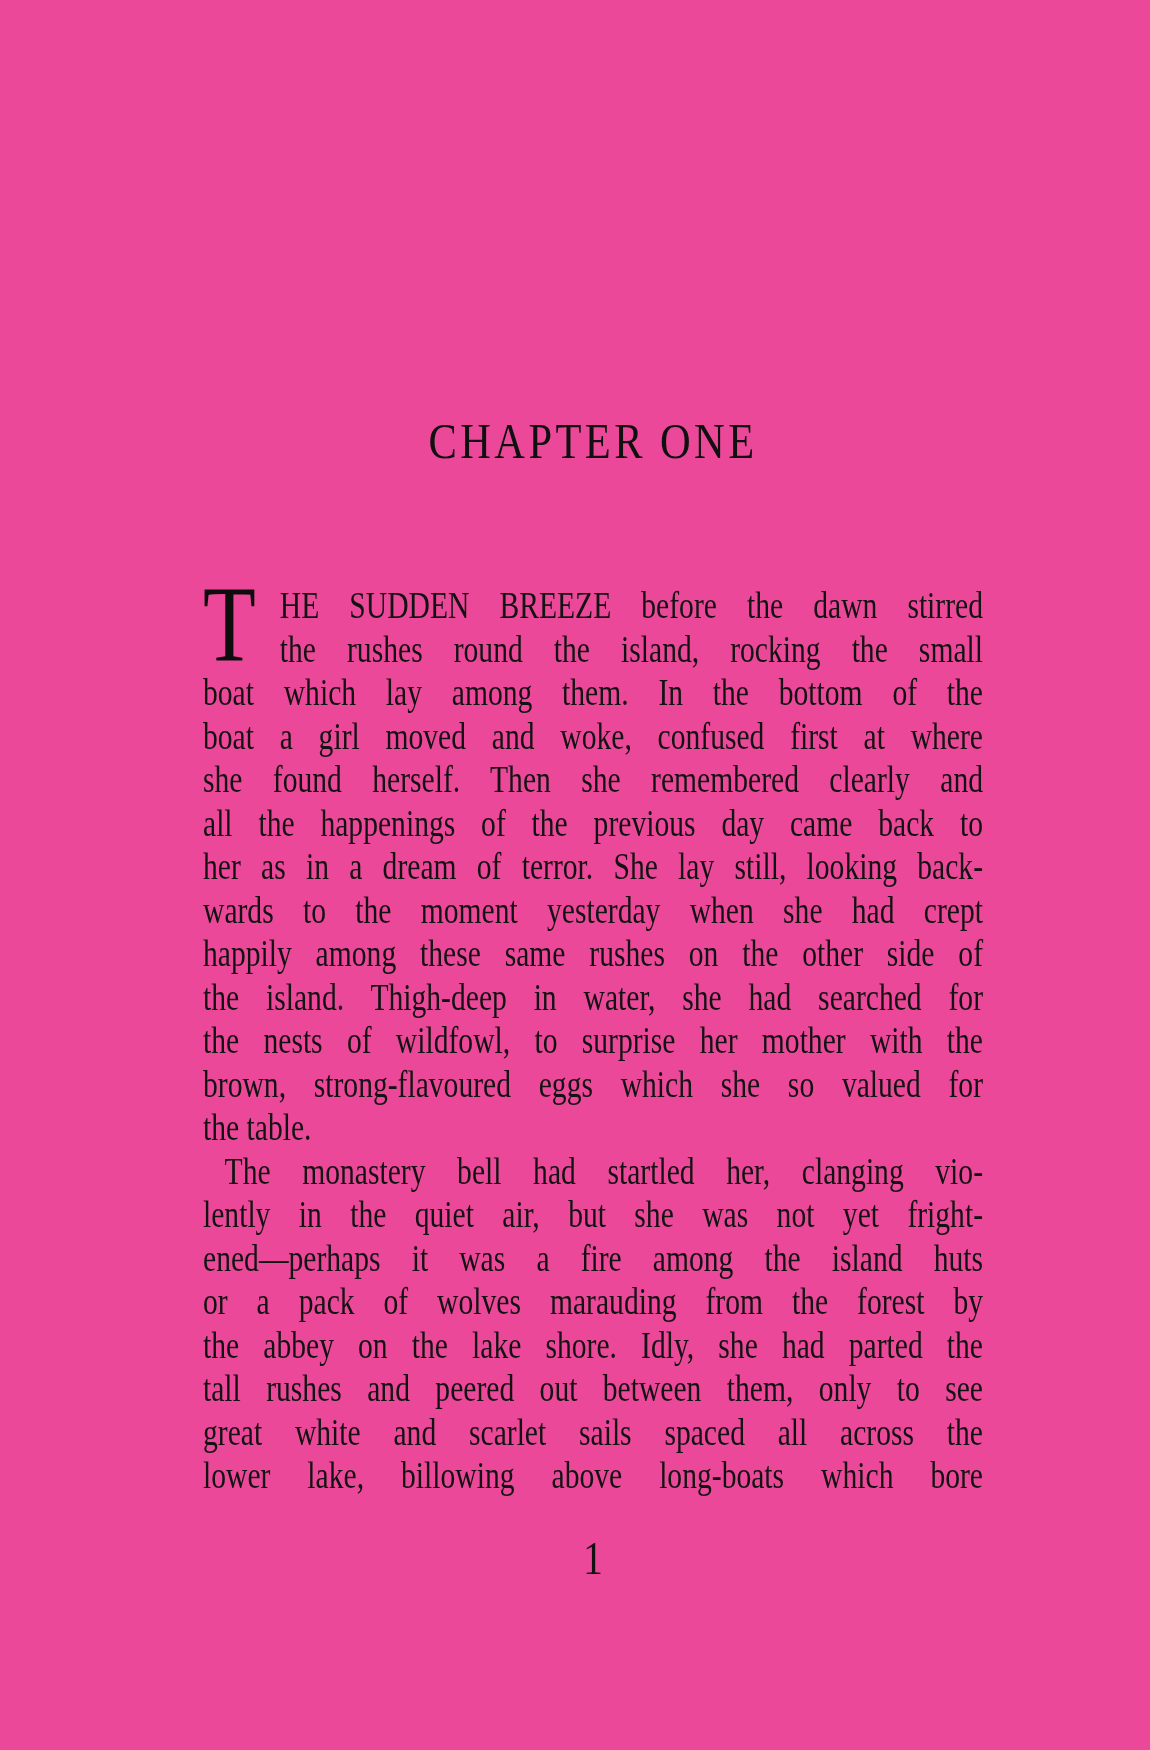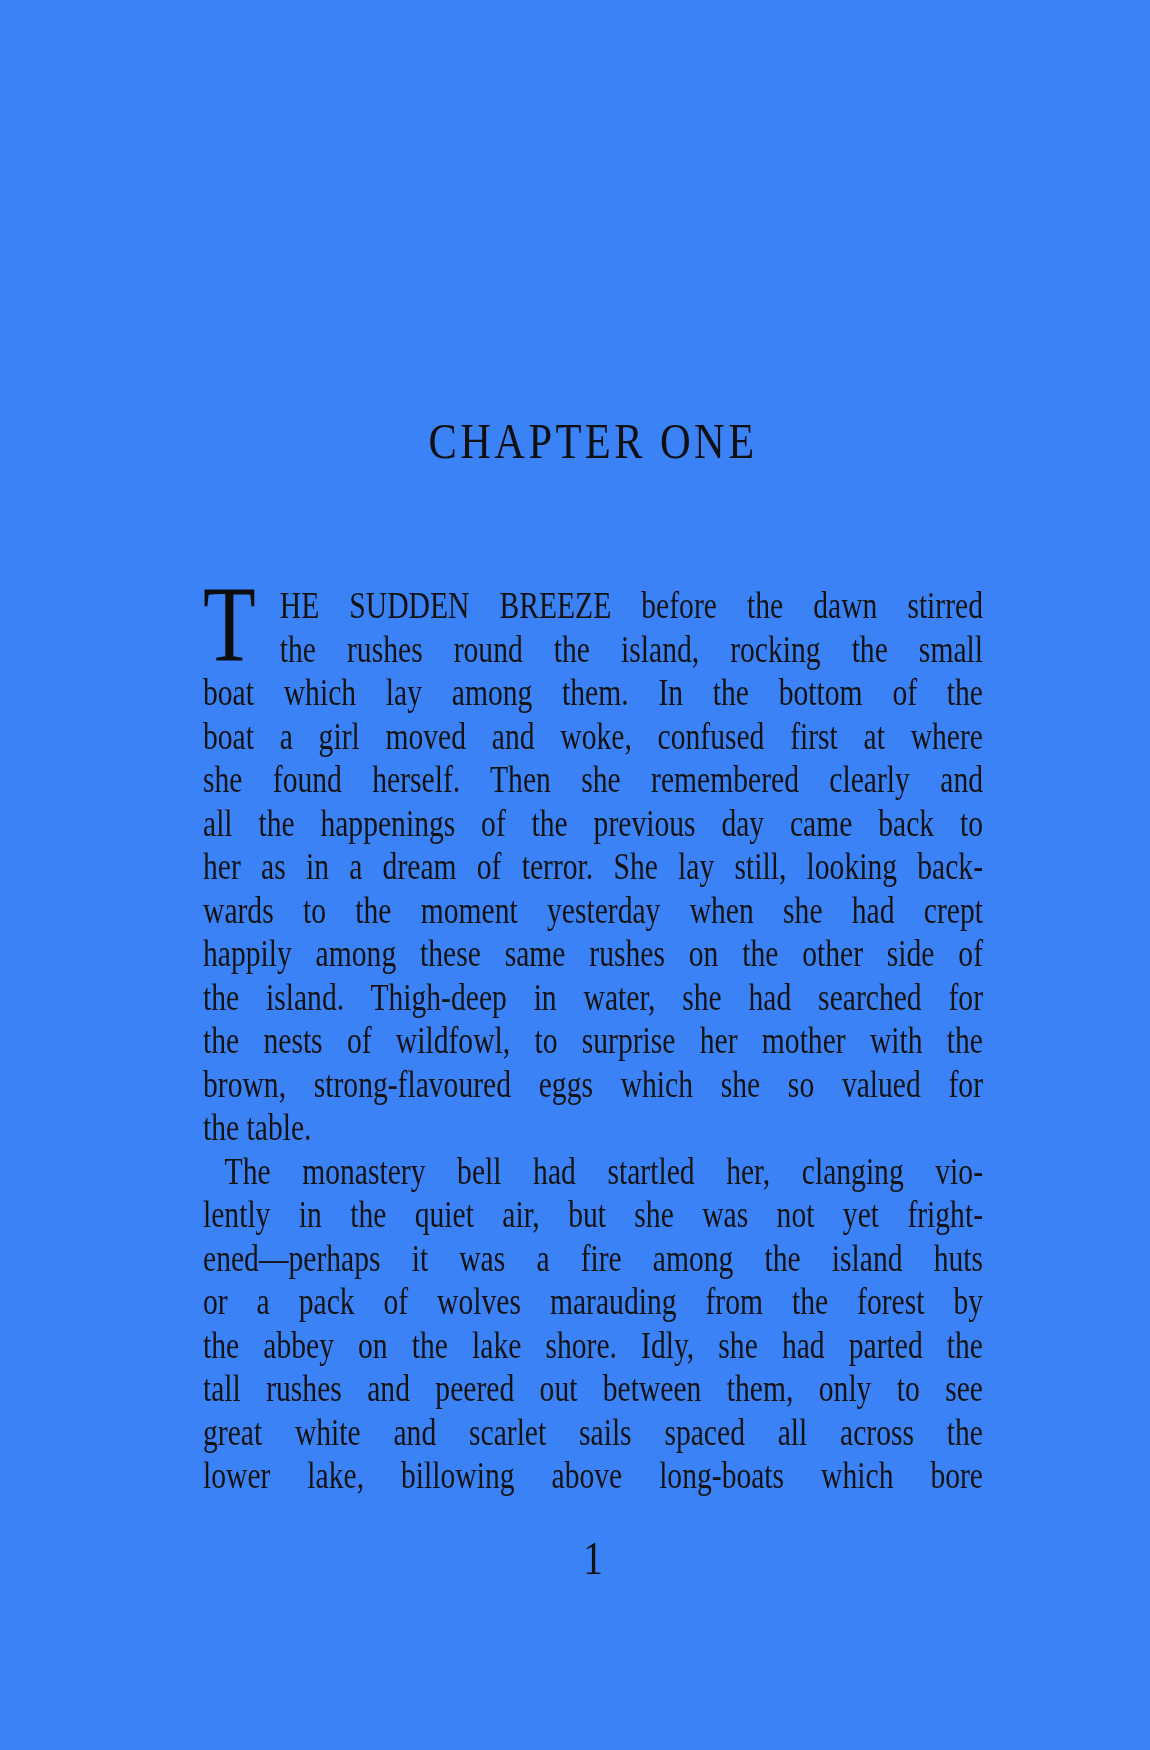--- a/index.html
+++ b/index.html
@@ -4,21 +4,21 @@
 <style>
   html, body {
     margin: 0;
     padding: 0;
     background: #ffffff;
   }
   .page {
     position: relative;
     width: 1150px;
     height: 1750px;
-    background: #3b82f6;
+    background: #ec4899;
     color: #121212;
     font-family: "Liberation Serif", serif;
     overflow: hidden;
   }
   .chapter-heading {
     position: absolute;
     left: 203px;
     top: 416px;
     width: 780px;
     margin: 0;

